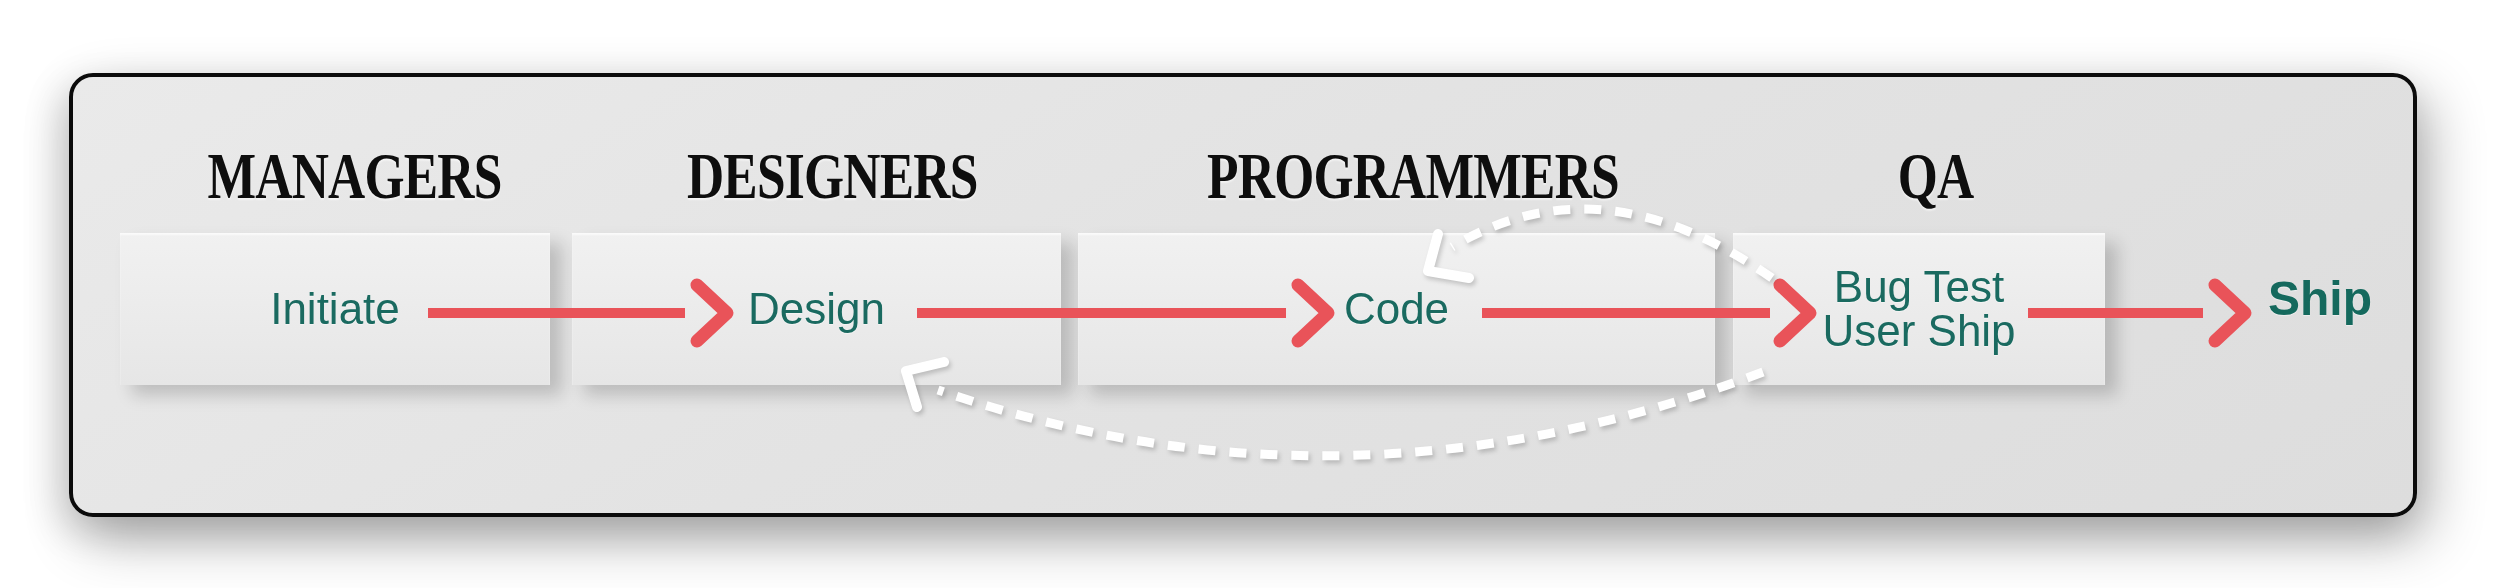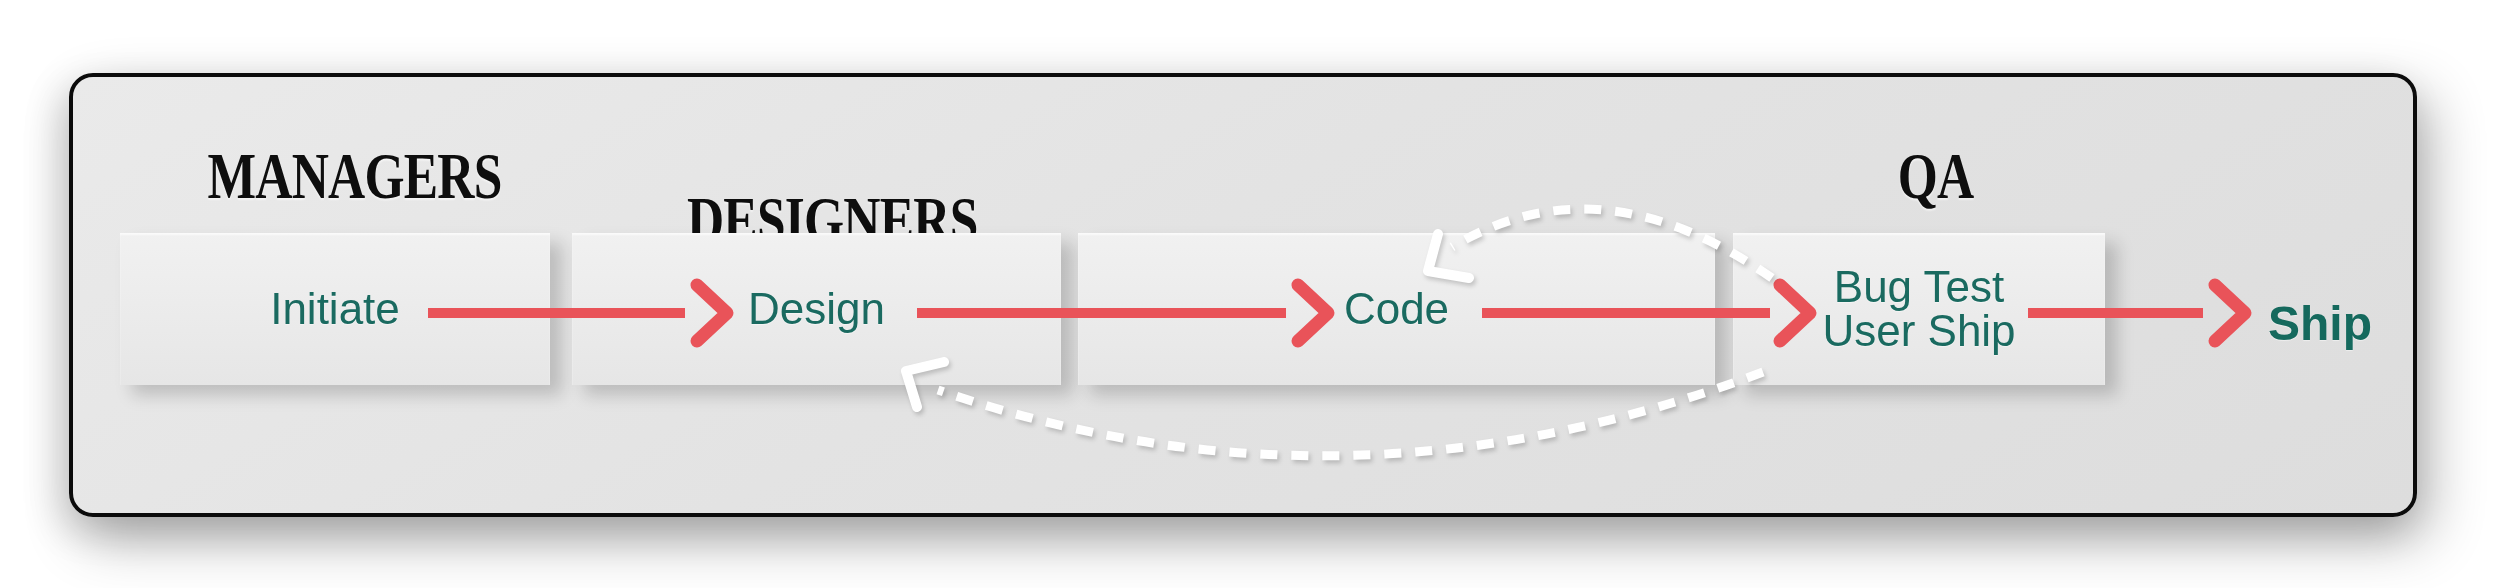--- a/index.html
+++ b/index.html
@@ -48,21 +48,21 @@
     font-size:44px;
     color:#1a6a60;
     line-height:1.1;
     text-shadow:0 1px 1px rgba(255,255,255,0.5);
     white-space:nowrap;
   }
   .stage-box.qa .stage-label{line-height:1.0;}
   .stage-box.qa{}
   .ship-label{
     position:absolute;
-    left:2252px;top:296px;width:136px;height:54px;
+    left:2252px;top:271px;width:136px;height:54px;
     display:flex;align-items:center;justify-content:center;
     font-size:48px;font-weight:700;
     color:#15695d;
     text-shadow:0 1px 1px rgba(255,255,255,0.5);
     white-space:nowrap;
   }
   .overlay{
     position:absolute;left:0;top:0;
     pointer-events:none;
   }
@@ -82,22 +82,25 @@
 </head>
 <body>
 
 <div class="canvas">
 
   <div class="panel"></div>
 
   <div class="lane-header" style="left:141px;width:428px;">
     <span class="condense">MANAGERS</span>
   </div>
-  <div class="lane-header" style="left:588px;width:489px;margin-top:44px;">
+  <div class="lane-header" style="left:588px;width:489px;">
     <span class="condense">DESIGNERS</span>
+  </div>
+  <div class="lane-header" style="left:1094px;width:637px;">
+    <span class="condense">PROGRAMMERS</span>
   </div>
   <div class="lane-header" style="left:1749px;width:372px;">
     <span class="condense">QA</span>
   </div>
 
   <div class="stage-box" style="left:120px;width:430px;">
     <span class="stage-label">Initiate</span>
   </div>
   <div class="stage-box" style="left:572px;width:489px;">
     <span class="stage-label">Design</span>

